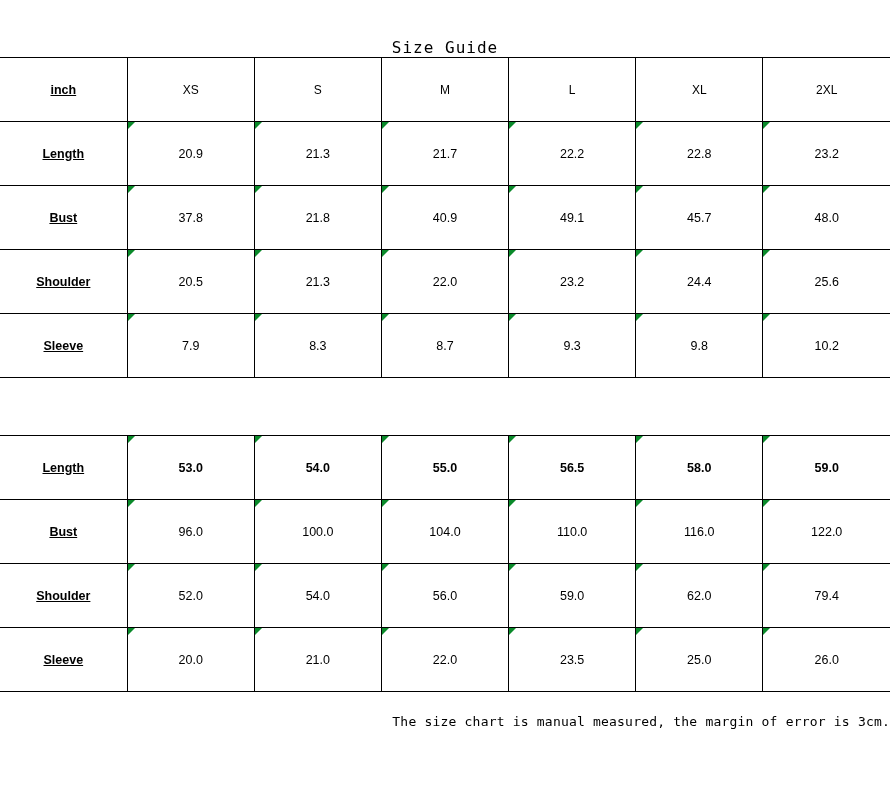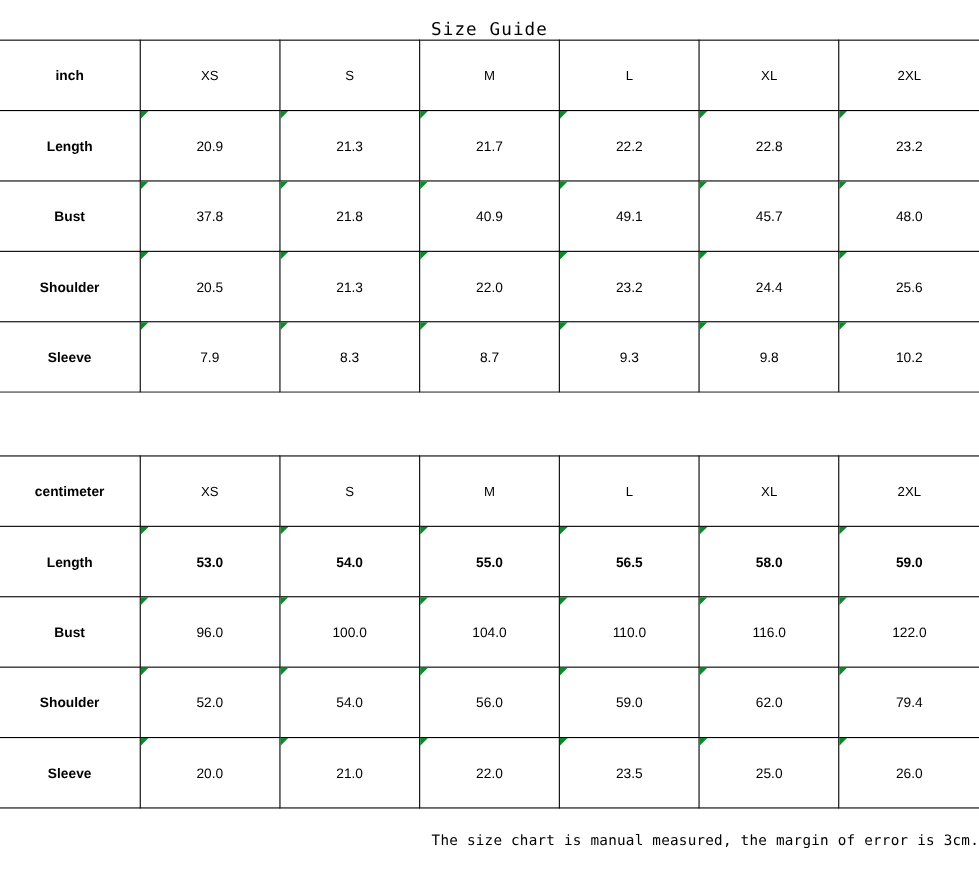--- a/index.html
+++ b/index.html
@@ -18,21 +18,21 @@
     position: relative;
     width: 890px;
     height: 794px;
     box-sizing: border-box;
   }
   .title {
     font-family: "DejaVu Sans Mono", monospace;
     font-size: 16px;
     text-align: center;
     letter-spacing: 1px;
-    padding-top: 18px;
+    padding-top: 39px;
     padding-bottom: 0;
     line-height: 18px;
     color: #000;
   }
   table.size-table {
     border-collapse: collapse;
     width: 890px;
     table-layout: fixed;
   }
   table.size-table col.label-col { width: 127px; }
@@ -42,20 +42,21 @@
     height: 61px;
     text-align: center;
     vertical-align: middle;
     font-size: 12.5px;
     position: relative;
   }
   table.size-table td.unit-head,
   table.size-table td.row-head {
     font-weight: bold;
     font-size: 12.5px;
+    text-decoration: underline;
   }
   table.size-table td.col-head {
     font-weight: normal;
     font-size: 12px;
   }
   table.size-table td.bold-val {
     font-weight: bold;
     margin-left: 32px;
   }
   
@@ -166,29 +167,20 @@
     <colgroup>
       <col class="label-col">
       <col class="data-col">
         <col class="data-col">
         <col class="data-col">
       <col class="data-col">
         <col class="data-col">
         <col class="data-col">
     </colgroup>
     <tbody>
-      <tr>
-        <td class="unit-head">centimeter</td>
-        <td class="col-head">XS</td>
-        <td class="col-head">S</td>
-        <td class="col-head">M</td>
-        <td class="col-head">L</td>
-        <td class="col-head">XL</td>
-        <td class="col-head">2XL</td>
-      </tr>
 
       <tr>
         <td class="row-head">Length</td>
         <td class="marker bold-val">53.0</td>
         <td class="marker bold-val">54.0</td>
         <td class="marker bold-val">55.0</td>
         <td class="marker bold-val">56.5</td>
         <td class="marker bold-val">58.0</td>
         <td class="marker bold-val">59.0</td>
       </tr>

